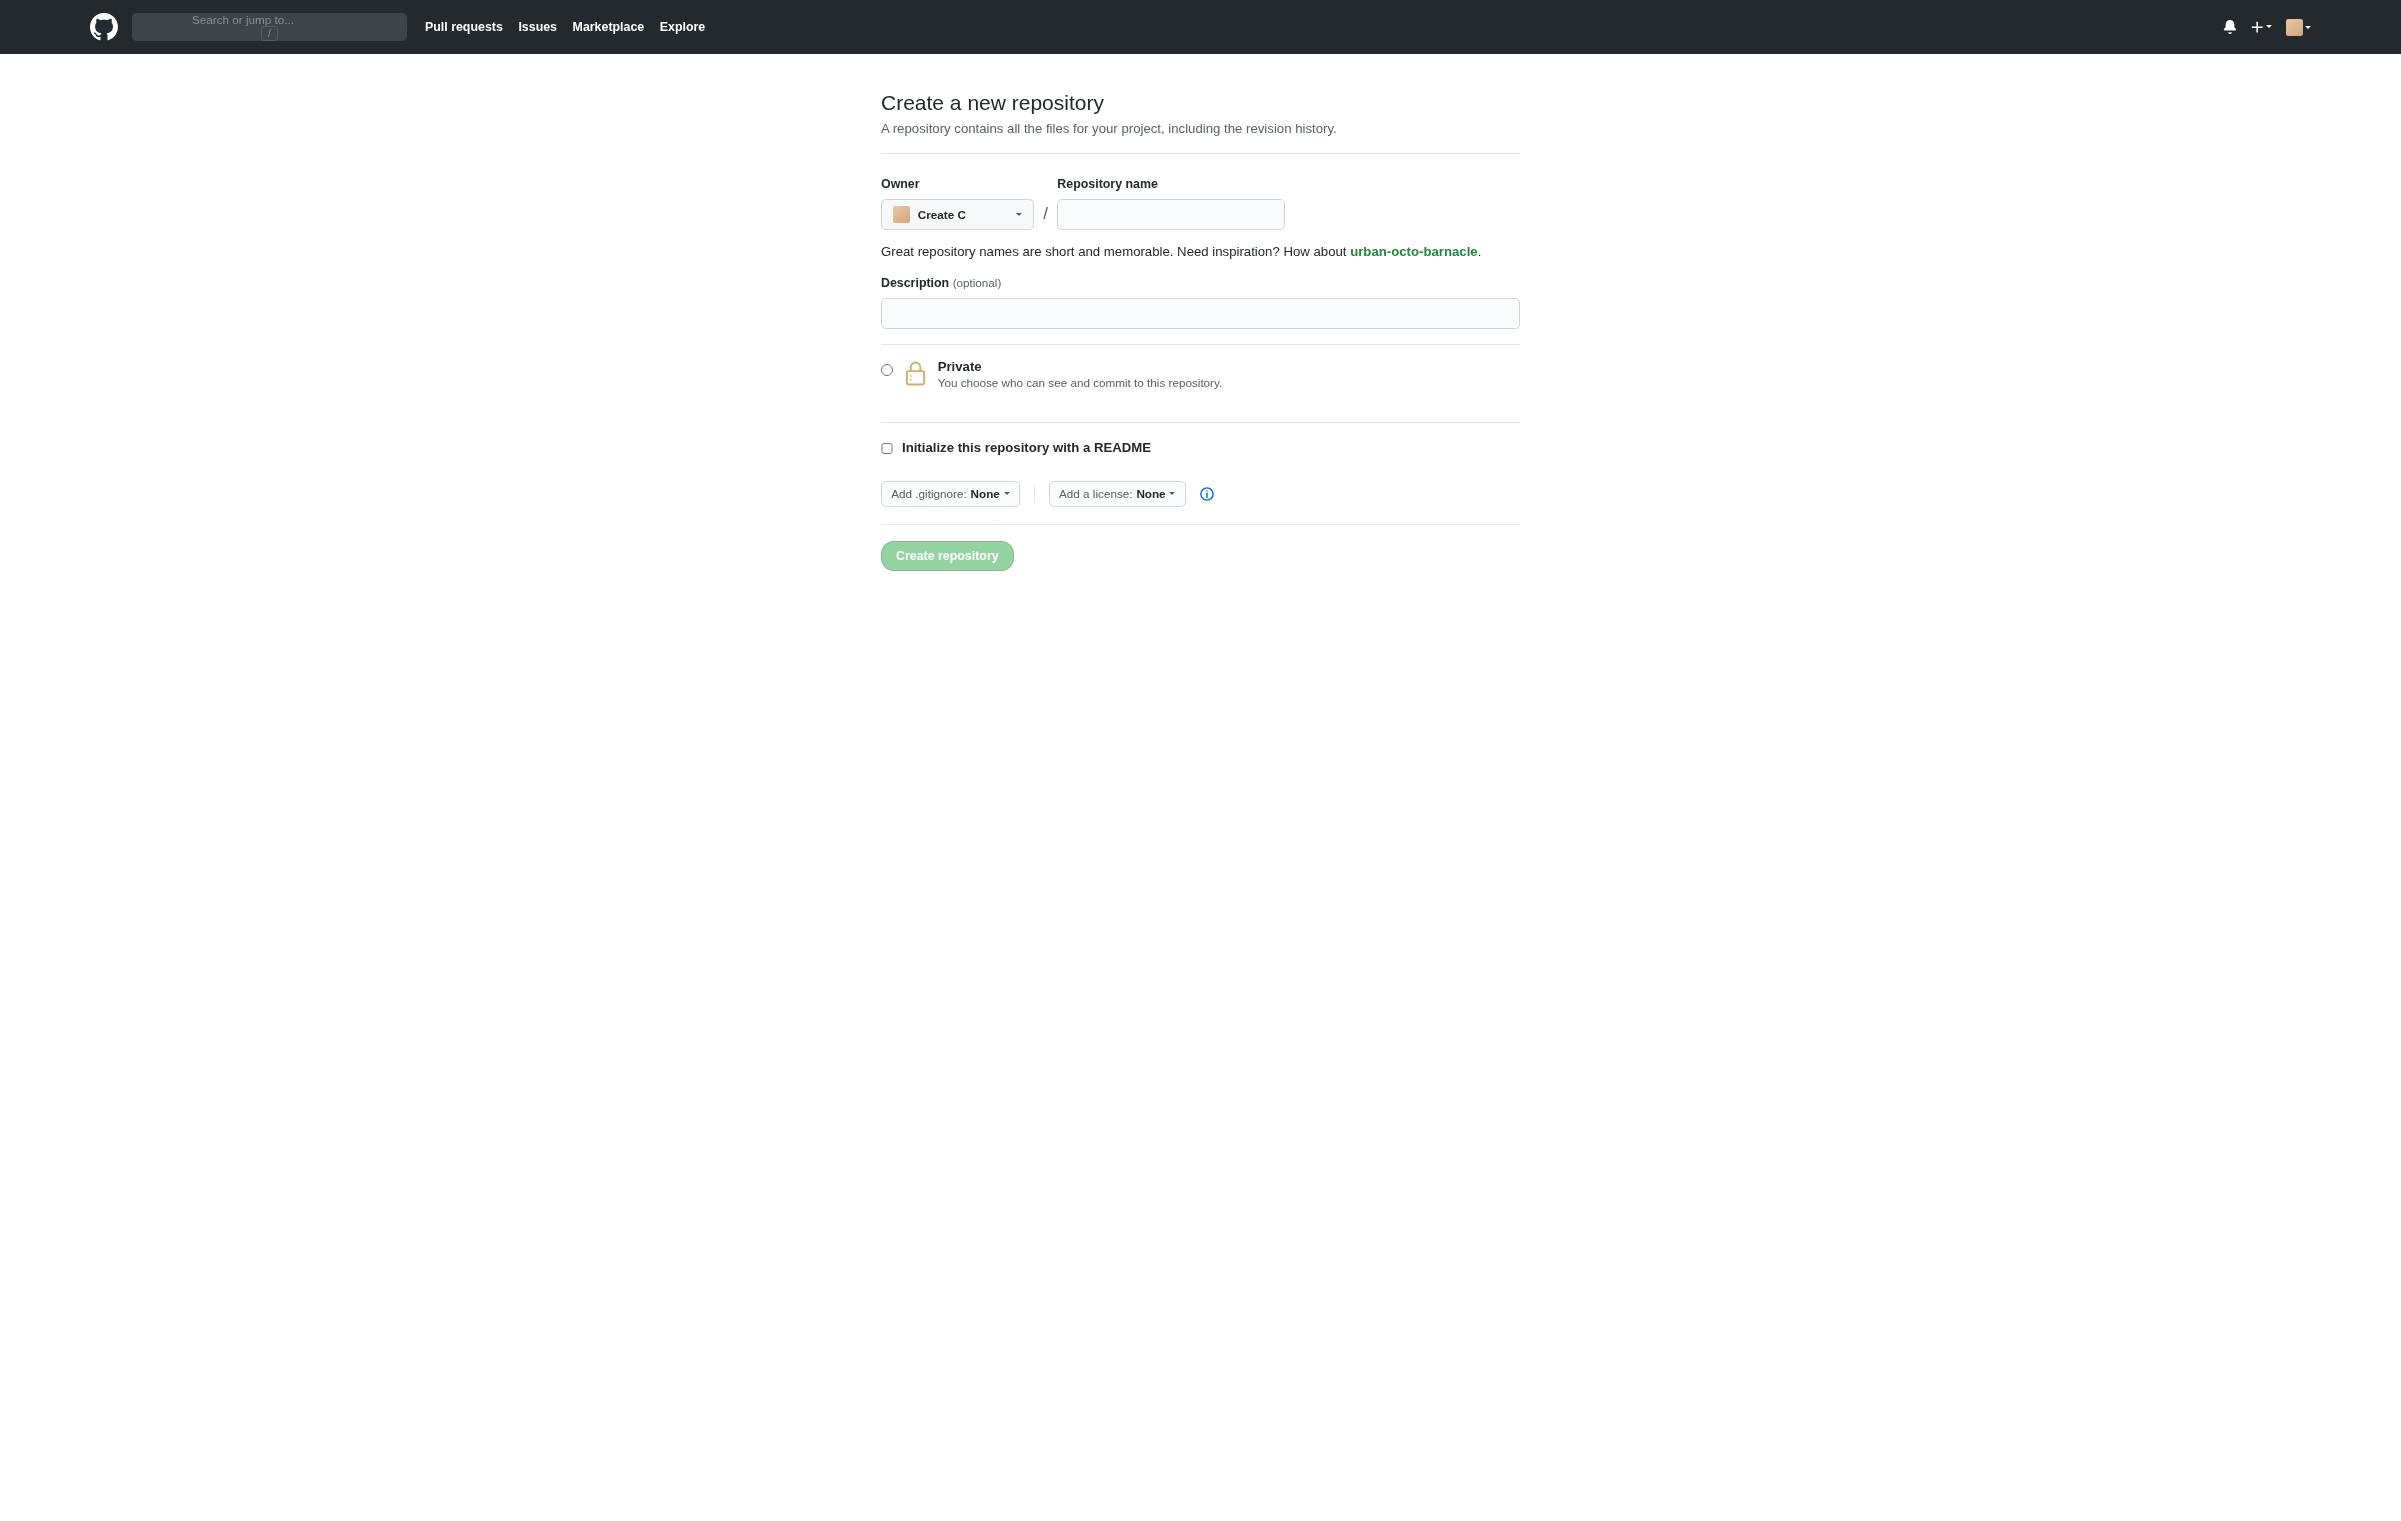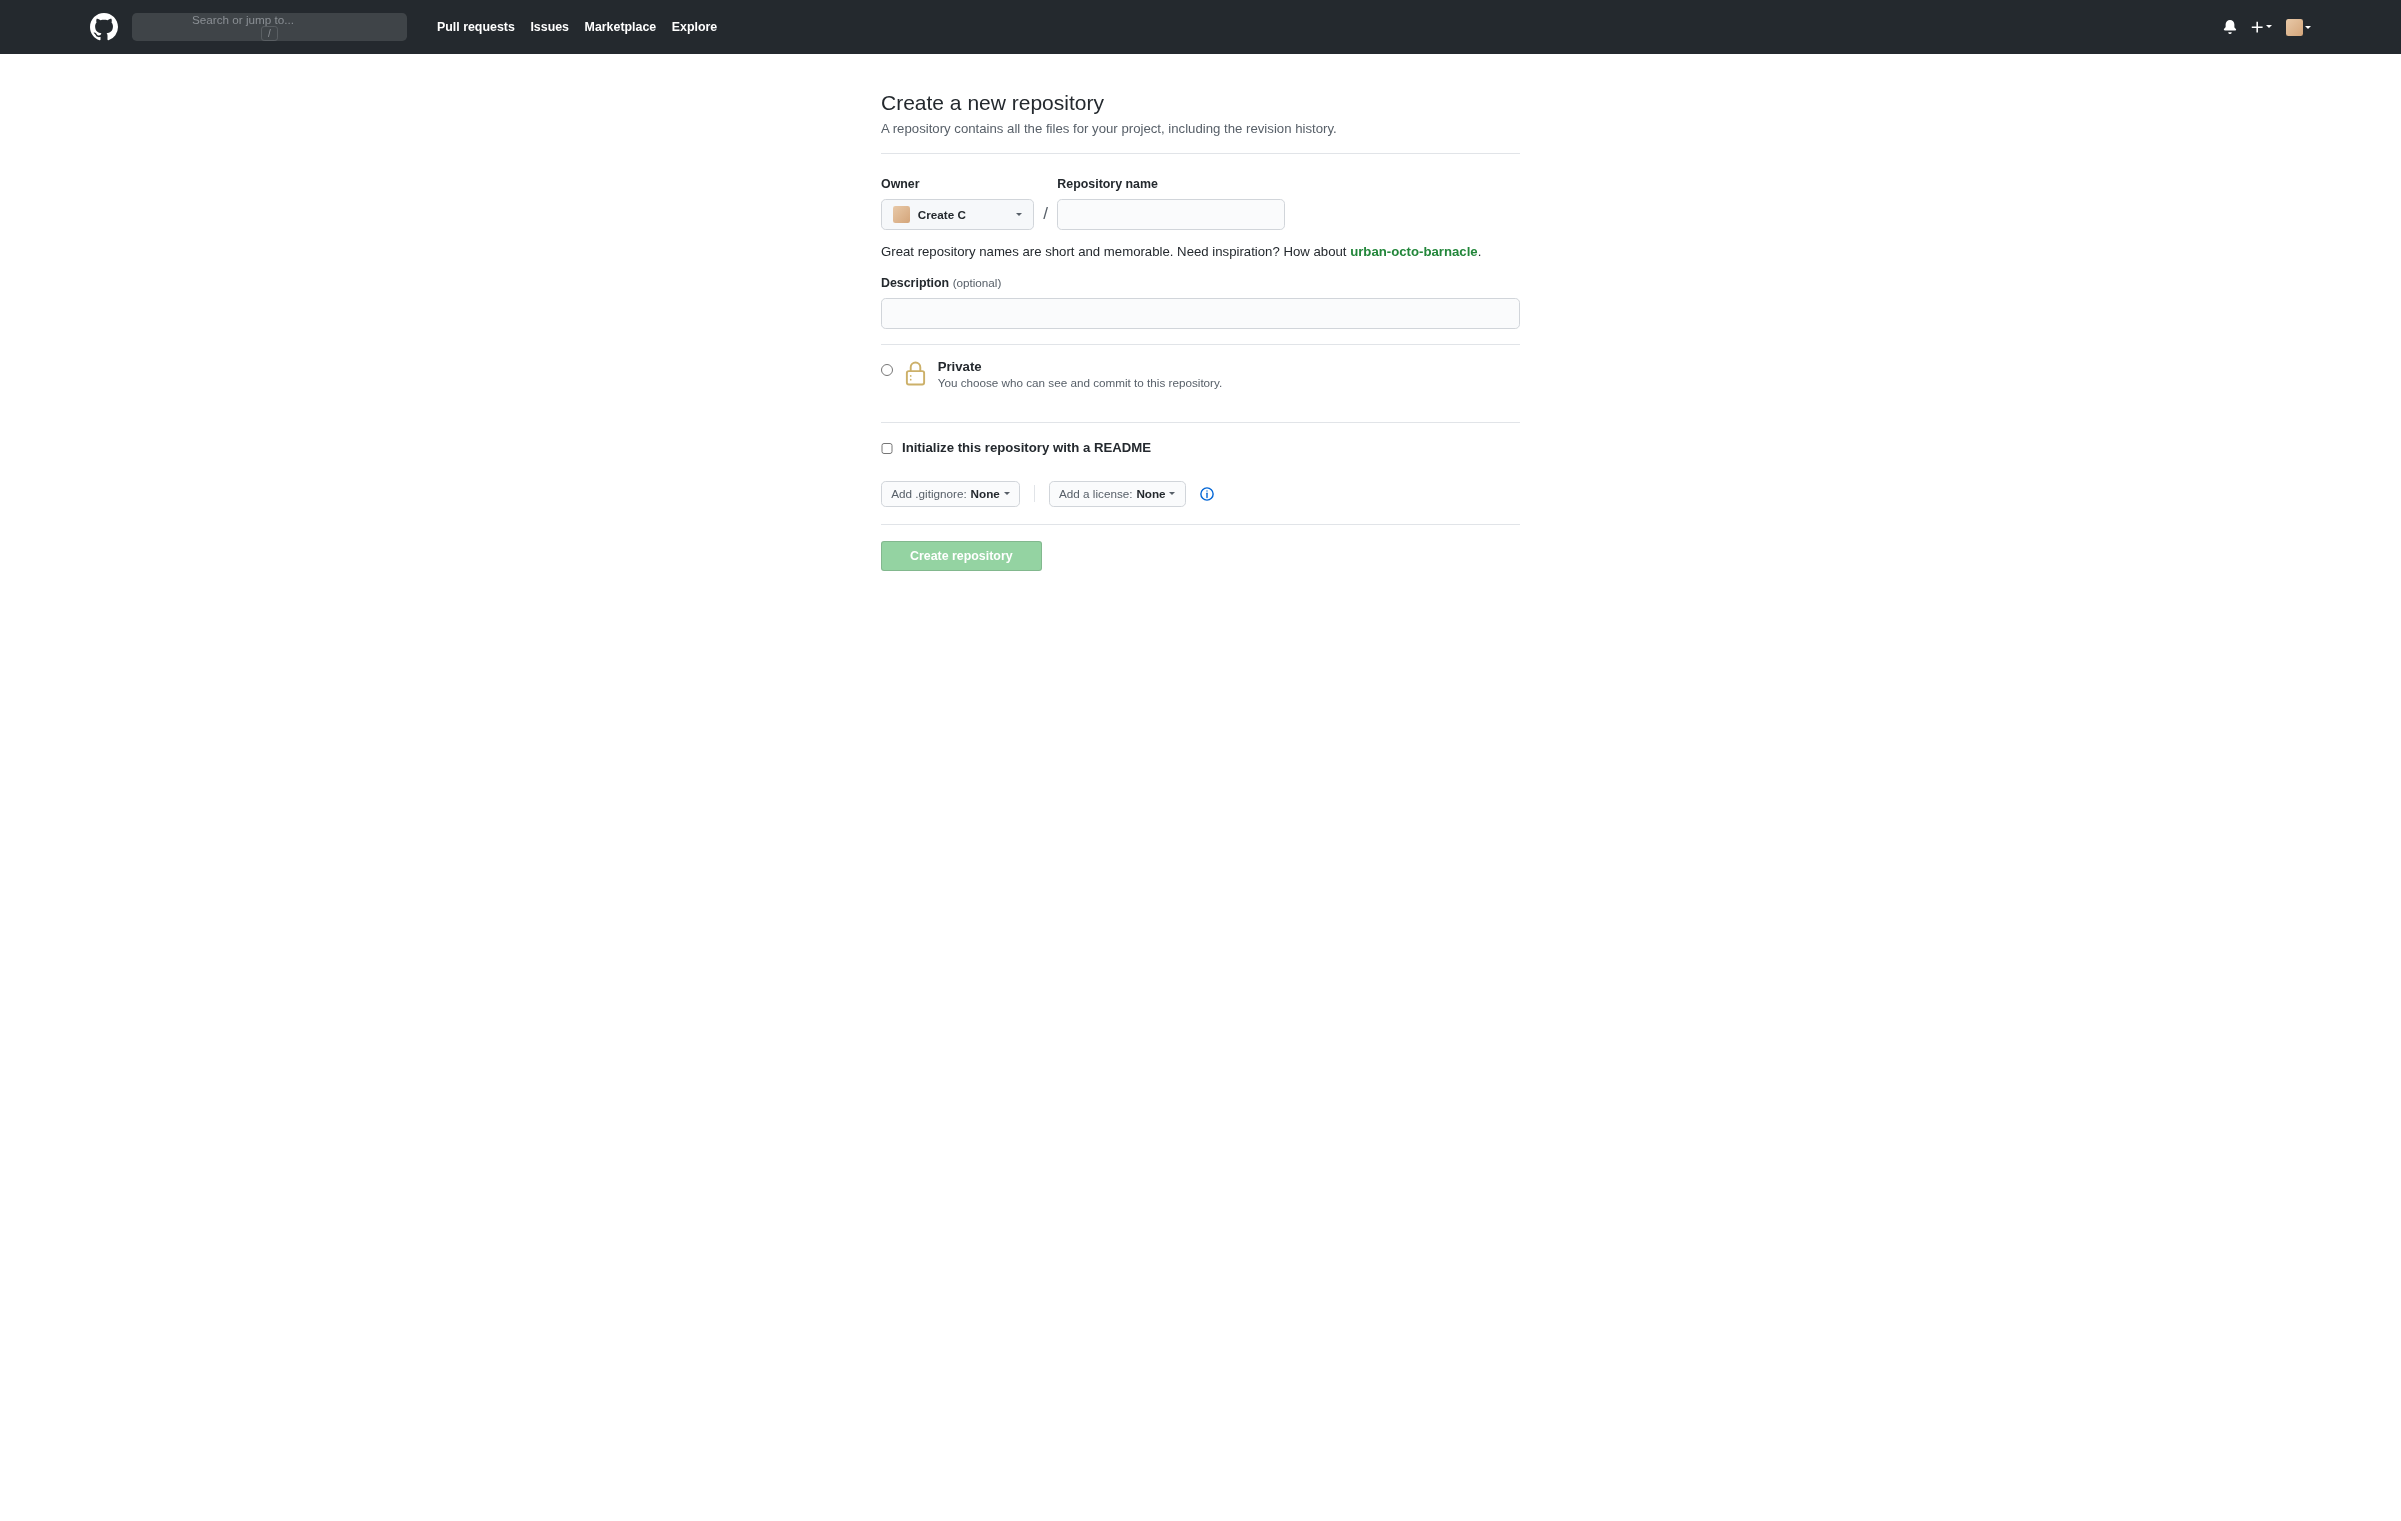--- a/index.html
+++ b/index.html
@@ -6,21 +6,21 @@
 body { font-family: -apple-system, BlinkMacSystemFont, "Segoe UI", Helvetica, Arial, sans-serif; color: #24292e; background: #fff; }
 
 
 .header { background: #24292e; height: 54px; display: flex; align-items: center; padding: 0 23px; }
 .header-left { display: flex; align-items: center; gap: 14px; flex: 1; margin-left: 67px; }
 .logo { width: 28px; height: 28px; fill: #fff; }
 .search-box { position: relative; background: #3f4448; border-radius: 4.7px; width: 275px; height: 28px; display: flex; align-items: center; padding: 0 7.8px; flex-direction: column; }
 .search-box input { background: transparent; border: none; outline: none; color: #ccc; font-size: 11.7px; flex: 1; }
 .search-box input::placeholder { color: #8a8f94; }
 .slash-key { border: 0.8px solid #5a5f63; border-radius: 3.1px; width: 17px; height: 17px; display: flex; align-items: center; justify-content: center; color: #8a8f94; font-size: 10px; }
-.nav-links { display: flex; gap: 15.6px; margin-left: 16px; }
+.nav-links { display: flex; gap: 15.6px; margin-left: 4px; }
 .nav-links a { color: #fff; text-decoration: none; font-weight: 600; font-size: 12.4px; }
 .header-right { display: flex; align-items: center; gap: 14px; margin-right: 67px; }
 .icon-btn { fill: #fff; cursor: pointer; display: flex; align-items: center; gap: 2.3px; }
 .caret-down { width: 0; height: 0; border-left: 3.1px solid transparent; border-right: 3.1px solid transparent; border-top: 3.1px solid #fff; }
 .avatar { width: 17px; height: 17px; border-radius: 2.3px; background: linear-gradient(135deg,#e8c9a8,#d4a57a); display: inline-block; }
 .avatar-small { width: 17px; height: 17px; border-radius: 2.3px; background: linear-gradient(135deg,#e8c9a8,#d4a57a); display: inline-block; }
 
 
 .main { max-width: 639px; margin: 0 auto; padding: 37px 0 47px; }
 h1 { font-size: 21px; font-weight: 400; margin-bottom: 6.2px; }
@@ -53,21 +53,21 @@
 .init-text .title { font-weight: 600; font-size: 13.2px; }
 .init-text .desc { color: #586069; font-size: 11.7px; margin-top: 2.3px; max-width: 575px; }
 .selectors { display: flex; align-items: center; gap: 14px; }
 .select-btn { background: #fafbfc; border: 0.8px solid #d1d5da; border-radius: 4.7px; padding: 4.7px 9.3px; font-size: 11.7px; cursor: pointer; display: flex; align-items: center; gap: 3.9px; color: #586069; height: 26.4px; }
 .select-btn b { color: #24292e; font-weight: 600; }
 .select-btn .caret-down { border-top-color: #586069; }
 .vsep { width: 0.8px; height: 17px; background: #e1e4e8; }
 .info-icon { width: 14px; height: 14px; fill: none; stroke: #0366d6; stroke-width: 1.6; }
 
 .submit { margin-top: 15.6px; }
-.btn-primary { background: #94d3a2; border: 0.8px solid rgba(27,31,35,0.15); border-radius: 3px; color: #fff; font-weight: 600; font-size: 12.4px; padding: 7px 28px; cursor: pointer; }
+.btn-primary { background: #94d3a2; border: 0.8px solid rgba(27,31,35,0.15); border-radius: 13px; color: #fff; font-weight: 600; font-size: 12.4px; padding: 7px 14px; cursor: pointer; }
 </style>
 </head>
 <body>
 
 <div class="header">
   <div class="header-left">
     <svg class="logo" viewBox="0 0 16 16">
         <path fill="#fff" d="M8 0C3.58 0 0 3.58 0 8c0 3.54 2.29 6.53 5.47 7.59.4.07.55-.17.55-.38 0-.19-.01-.82-.01-1.49-2.01.37-2.53-.49-2.69-.94-.09-.23-.48-.94-.82-1.13-.28-.15-.68-.52-.01-.53.63-.01 1.08.58 1.23.82.72 1.21 1.87.87 2.33.66.07-.52.28-.87.51-1.07-1.78-.2-3.64-.89-3.64-3.95 0-.87.31-1.59.82-2.15-.08-.2-.36-1.02.08-2.12 0 0 .67-.21 2.2.82.64-.18 1.32-.27 2-.27.68 0 1.36.09 2 .27 1.53-1.04 2.2-.82 2.2-.82.44 1.1.16 1.92.08 2.12.51.56.82 1.27.82 2.15 0 3.07-1.87 3.75-3.65 3.95.29.25.54.73.54 1.48 0 1.07-.01 1.93-.01 2.2 0 .21.15.46.55.38A8.013 8.013 0 0016 8c0-4.42-3.58-8-8-8z"></path>
       </svg>
     <div class="search-box">

